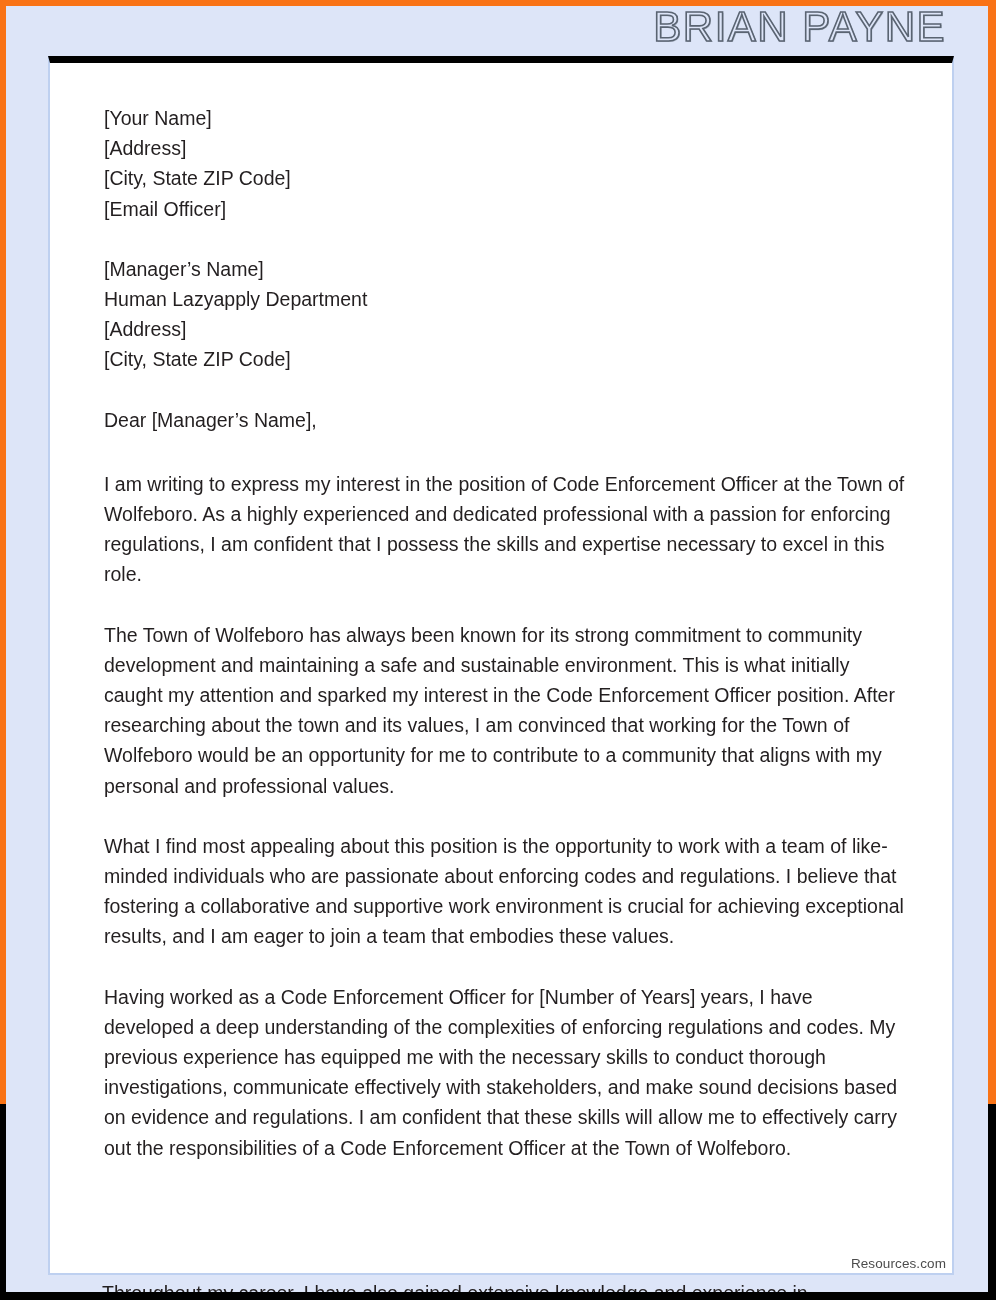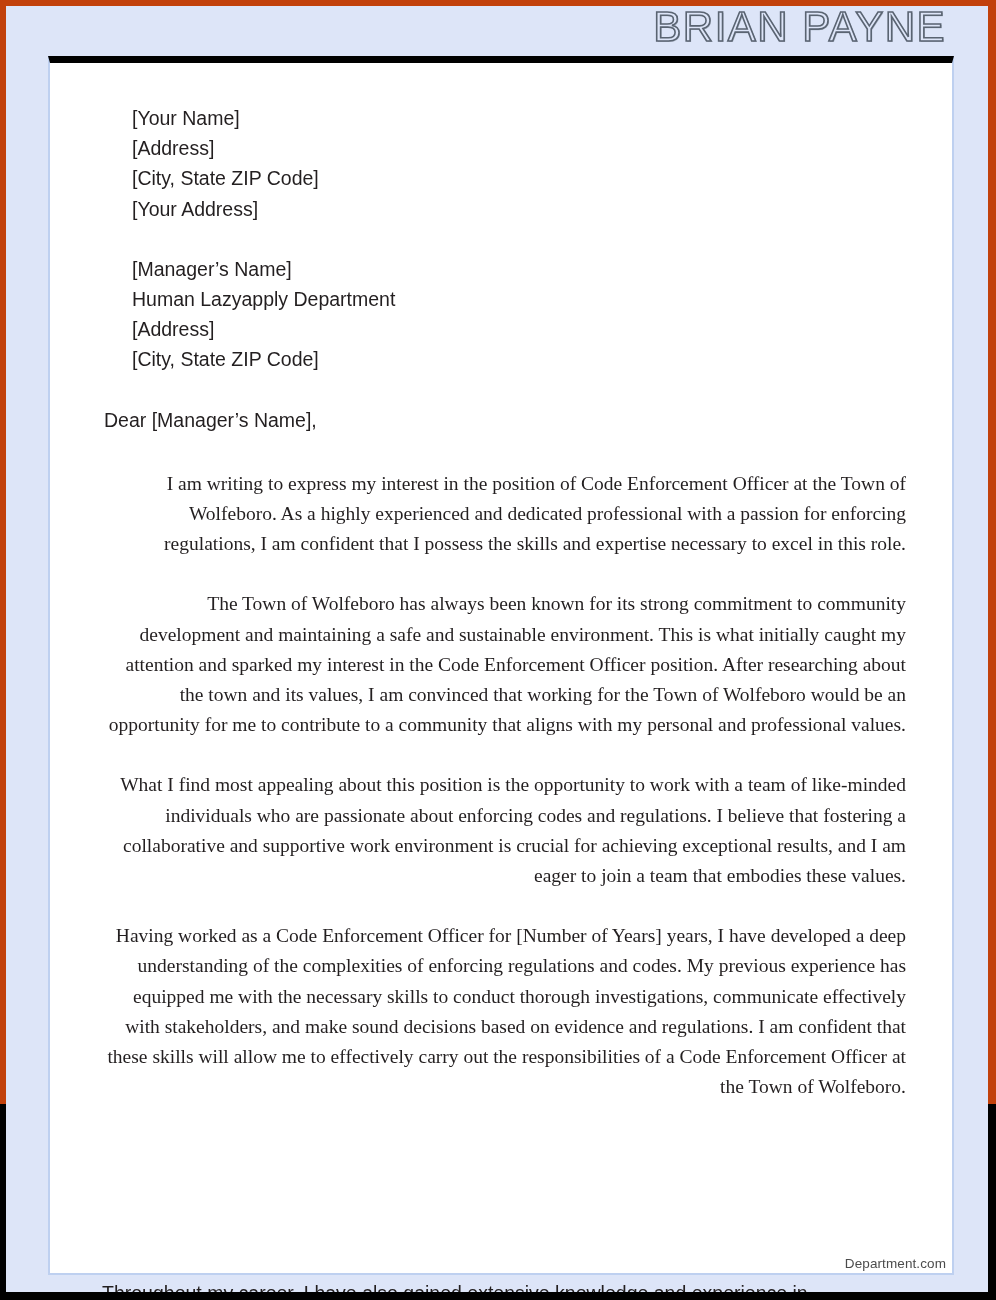--- a/index.html
+++ b/index.html
@@ -15,21 +15,21 @@
     background: #000000;
     font-family: "Liberation Sans", sans-serif;
   }
 
   
   #doc-frame {
     position: absolute;
     left: 0; top: 0;
     width: 996px;
     height: 1104px;
-    background: #c2410c;
+    background: #f97316;
     padding: 6px 8px 8px 6px;
   }
 
   #canvas {
     position: relative;
     width: 982px;
     height: 1286px;
     background: #dde5f8;
     overflow: hidden;
   }
@@ -89,31 +89,29 @@
     line-height: 30.2px;
     color: #231f20;
     font-weight: 400;
   }
 
   .addr-block {
     margin-bottom: 30px;
   }
   .addr-line {
     white-space: nowrap;
-    margin-left: 28px;
   }
 
   .salutation {
     margin-bottom: 34px;
   }
 
   .letter-para {
     margin-bottom: 30px;
-    text-align: right;
-    font-family: Liberation Serif, serif;
+    text-align: left;
   }
 
   
   #watermark {
     position: absolute;
     right: 6px;
     bottom: 2px;
     font-size: 13.5px;
     color: #4c4c4c;
     font-family: "Liberation Sans", sans-serif;
@@ -144,38 +142,38 @@
     </div>
     <div id="header-rule"></div>
 
     <div id="page-sheet">
       <div id="page-body">
 
         <div class="addr-block">
           <div class="addr-line">[Your Name]</div>
           <div class="addr-line">[Address]</div>
           <div class="addr-line">[City, State ZIP Code]</div>
-          <div class="addr-line">[Your Address]</div>
+          <div class="addr-line">[Email Officer]</div>
         </div>
 
         <div class="addr-block">
           <div class="addr-line">[Manager’s Name]</div>
           <div class="addr-line">Human Lazyapply Department</div>
           <div class="addr-line">[Address]</div>
           <div class="addr-line">[City, State ZIP Code]</div>
         </div>
 
         <div class="salutation">Dear [Manager’s Name],</div>
 
         <p class="letter-para">I am writing to express my interest in the position of Code Enforcement Officer at the Town of Wolfeboro. As a highly experienced and dedicated professional with a passion for enforcing regulations, I am confident that I possess the skills and expertise necessary to excel in this role.</p>
         <p class="letter-para">The Town of Wolfeboro has always been known for its strong commitment to community development and maintaining a safe and sustainable environment. This is what initially caught my attention and sparked my interest in the Code Enforcement Officer position. After researching about the town and its values, I am convinced that working for the Town of Wolfeboro would be an opportunity for me to contribute to a community that aligns with my personal and professional values.</p>
         <p class="letter-para">What I find most appealing about this position is the opportunity to work with a team of like-minded individuals who are passionate about enforcing codes and regulations. I believe that fostering a collaborative and supportive work environment is crucial for achieving exceptional results, and I am eager to join a team that embodies these values.</p>
         <p class="letter-para">Having worked as a Code Enforcement Officer for [Number of Years] years, I have developed a deep understanding of the complexities of enforcing regulations and codes. My previous experience has equipped me with the necessary skills to conduct thorough investigations, communicate effectively with stakeholders, and make sound decisions based on evidence and regulations. I am confident that these skills will allow me to effectively carry out the responsibilities of a Code Enforcement Officer at the Town of Wolfeboro.</p>
 
       </div>
 
-      <div id="watermark">Department.com</div>
+      <div id="watermark">Resources.com</div>
     </div>
 
     <div id="continuation">Throughout my career, I have also gained extensive knowledge and experience in</div>
 
   </div>
 </div>
 
 </body></html>

